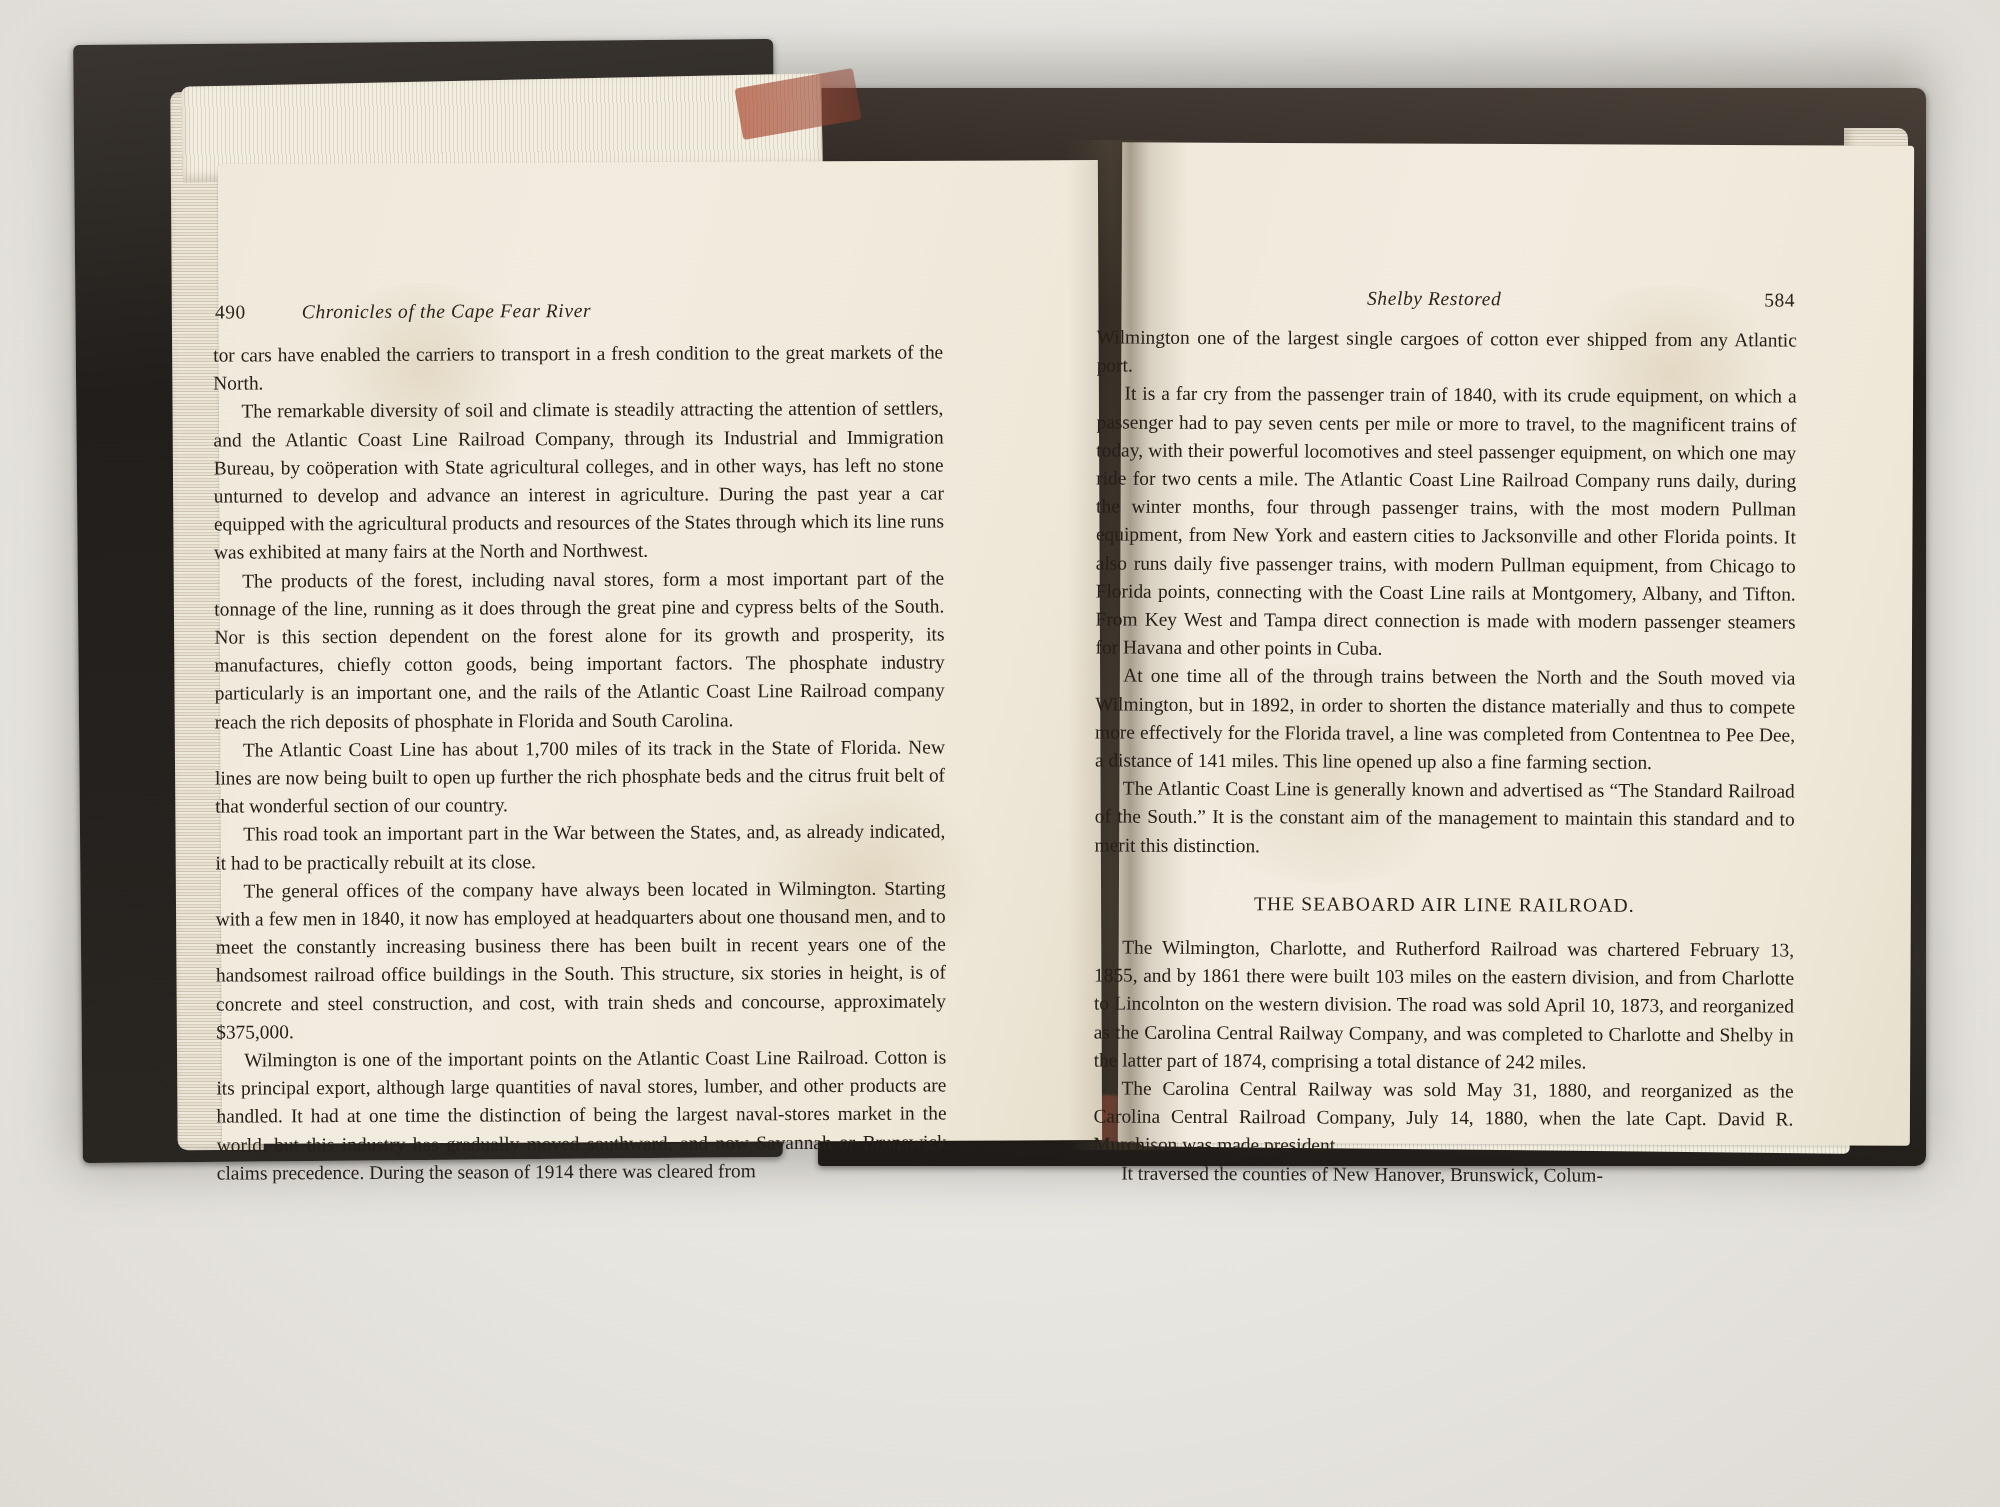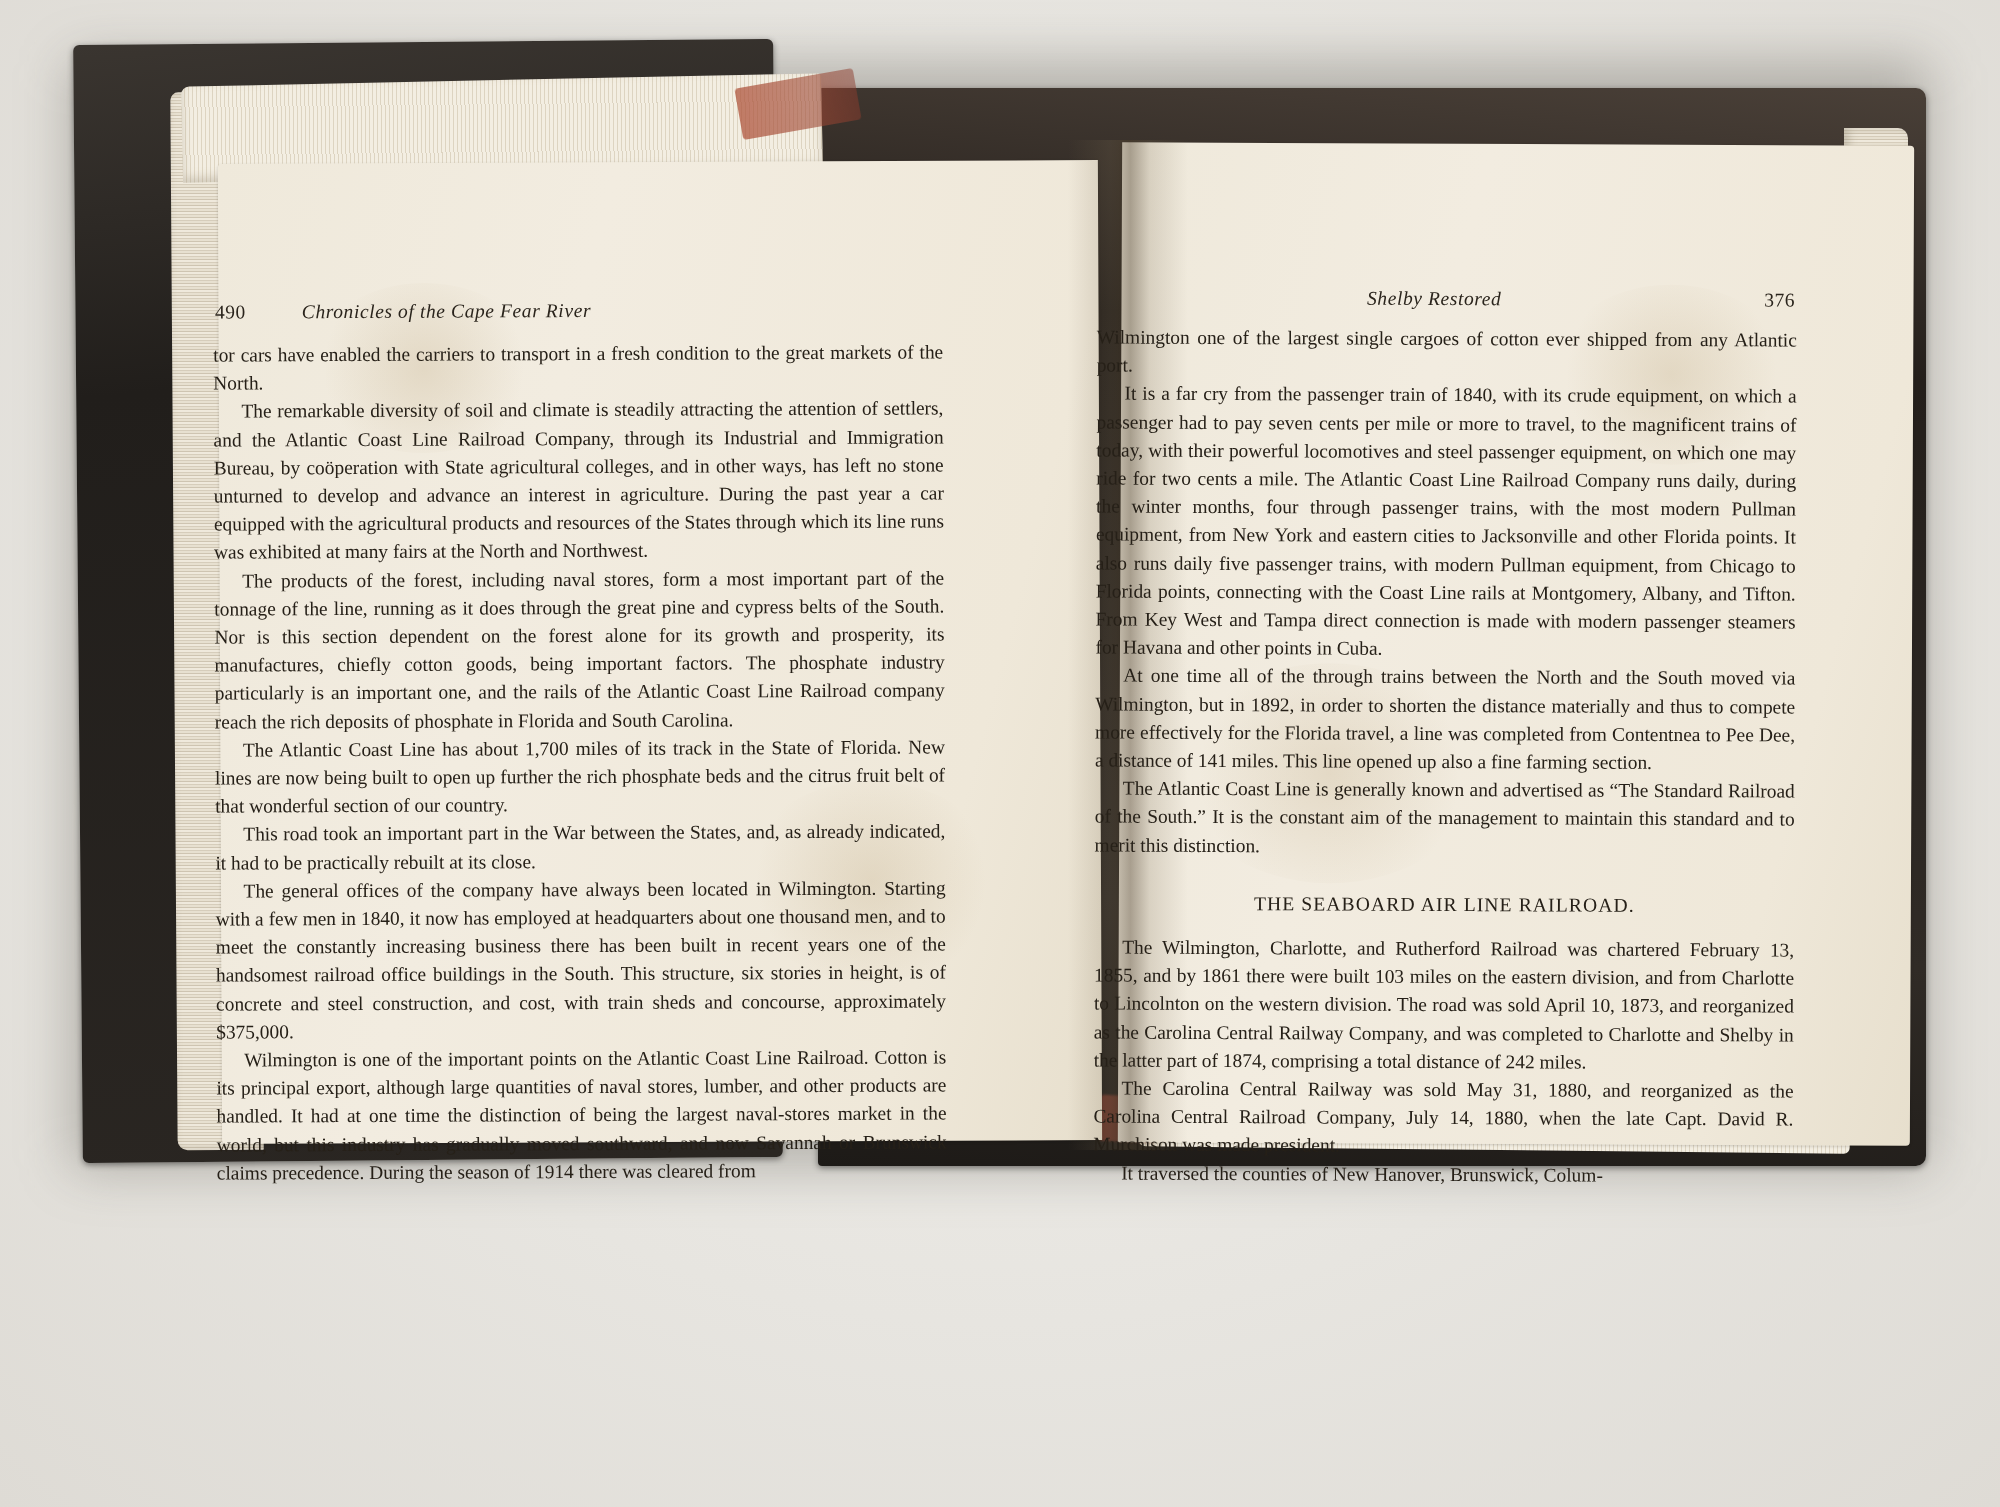--- a/index.html
+++ b/index.html
@@ -301,21 +301,21 @@
     <p>The remarkable diversity of soil and climate is steadily attracting the attention of settlers, and the Atlantic Coast Line Railroad Company, through its Industrial and Immigration Bureau, by coöperation with State agricultural colleges, and in other ways, has left no stone unturned to develop and advance an interest in agriculture.  During the past year a car equipped with the agricultural products and resources of the States through which its line runs was exhibited at many fairs at the North and Northwest.</p>
     <p>The products of the forest, including naval stores, form a most important part of the tonnage of the line, running as it does through the great pine and cypress belts of the South.  Nor is this section dependent on the forest alone for its growth and prosperity, its manufactures, chiefly cotton goods, being important factors.  The phosphate industry particularly is an important one, and the rails of the Atlantic Coast Line Railroad company reach the rich deposits of phosphate in Florida and South Carolina.</p>
     <p>The Atlantic Coast Line has about 1,700 miles of its track in the State of Florida.  New lines are now being built to open up further the rich phosphate beds and the citrus fruit belt of that wonderful section of our country.</p>
     <p>This road took an important part in the War between the States, and, as already indicated, it had to be practically rebuilt at its close.</p>
     <p>The general offices of the company have always been located in Wilmington.  Starting with a few men in 1840, it now has employed at headquarters about one thousand men, and to meet the constantly increasing business there has been built in recent years one of the handsomest railroad office buildings in the South.  This structure, six stories in height, is of concrete and steel construction, and cost, with train sheds and concourse, approximately $375,000.</p>
     <p>Wilmington is one of the important points on the Atlantic Coast Line Railroad.  Cotton is its principal export, although large quantities of naval stores, lumber, and other products are handled.  It had at one time the distinction of being the largest naval-stores market in the world, but this industry has gradually moved southward, and now Savannah or Brunswick claims precedence.  During the season of 1914 there was cleared from</p>
   </div>
 
   <div class="running-head" id="right-head" style="transform: rotate(0.25deg); justify-content: space-between;">
     <span class="rh-title" style="margin-left:272px;">Shelby Restored</span>
-    <span class="folio">376</span>
+    <span class="folio">584</span>
   </div>
 
   <div class="textcol" id="right-col" style="transform: rotate(0.25deg);">
     <p class="noindent">Wilmington one of the largest single cargoes of cotton ever shipped from any Atlantic port.</p>
     <p>It is a far cry from the passenger train of 1840, with its crude equipment, on which a passenger had to pay seven cents per mile or more to travel, to the magnificent trains of today, with their powerful locomotives and steel passenger equipment, on which one may ride for two cents a mile.  The Atlantic Coast Line Railroad Company runs daily, during the winter months, four through passenger trains, with the most modern Pullman equipment, from New York and eastern cities to Jacksonville and other Florida points.  It also runs daily five passenger trains, with modern Pullman equipment, from Chicago to Florida points, connecting with the Coast Line rails at Montgomery, Albany, and Tifton.  From Key West and Tampa direct connection is made with modern passenger steamers for Havana and other points in Cuba.</p>
     <p>At one time all of the through trains between the North and the South moved via Wilmington, but in 1892, in order to shorten the distance materially and thus to compete more effectively for the Florida travel, a line was completed from Contentnea to Pee Dee, a distance of 141 miles.  This line opened up also a fine farming section.</p>
     <p>The Atlantic Coast Line is generally known and advertised as “The Standard Railroad of the South.”  It is the constant aim of the management to maintain this standard and to merit this distinction.</p>
     <p class="section-head">THE SEABOARD AIR LINE RAILROAD.</p>
     <p>The Wilmington, Charlotte, and Rutherford Railroad was chartered February 13, 1855, and by 1861 there were built 103 miles on the eastern division, and from Charlotte to Lincolnton on the western division.  The road was sold April 10, 1873, and reorganized as the Carolina Central Railway Company, and was completed to Charlotte and Shelby in the latter part of 1874, comprising a total distance of 242 miles.</p>
     <p>The Carolina Central Railway was sold May 31, 1880, and reorganized as the Carolina Central Railroad Company, July 14, 1880, when the late Capt. David R. Murchison was made president.</p>

